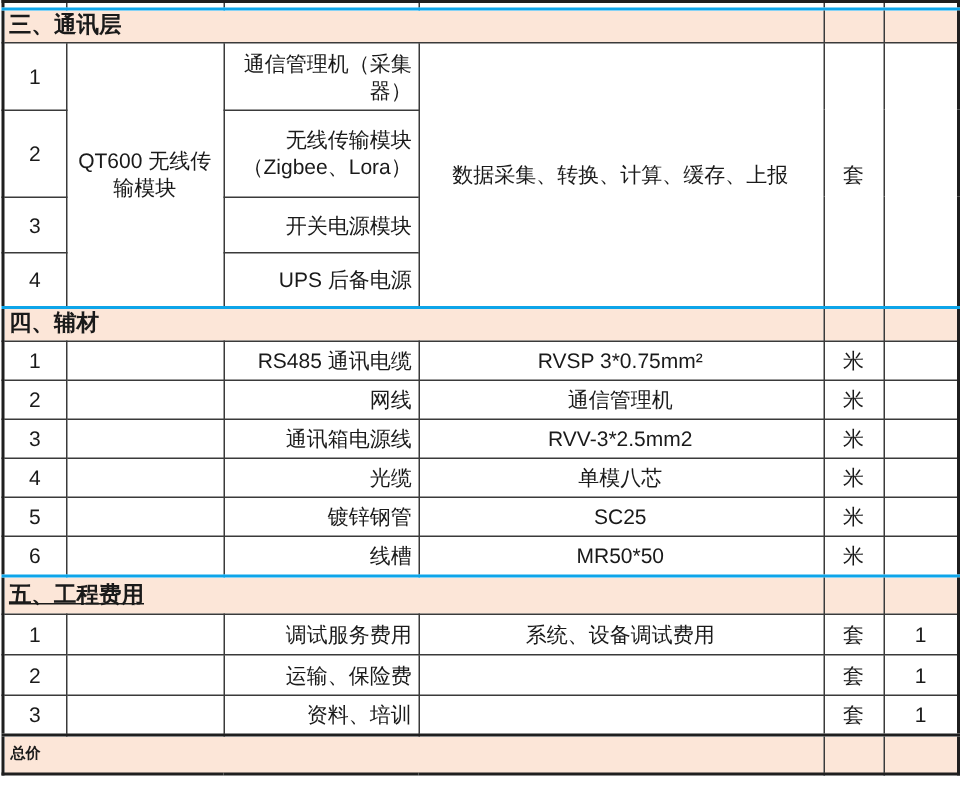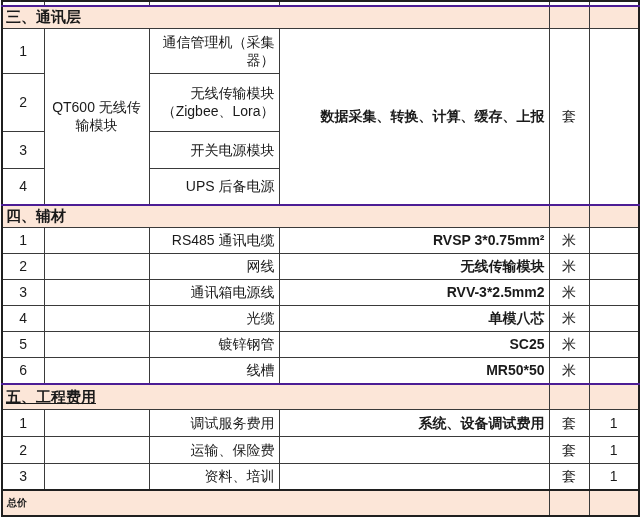--- a/index.html
+++ b/index.html
@@ -29,34 +29,34 @@
     vertical-align: middle;
     overflow: hidden;
     line-height: 18px;
     word-break: normal;
   }
   tr.partial td { padding: 0; height: 3px; border-bottom: none; }
   tr.section td {
     background: #fce6d8;
     font-weight: bold;
     font-size: 15px;
-    border-top: 2px solid #4c1d95;
+    border-top: 2px solid #0ea5e9;
     border-bottom: 1px solid #3a3a3a;
   }
   tr.section td.title { text-align: left; padding-left: 3px; }
   tr.total td {
     background: #fce6d8;
     font-weight: bold;
     font-size: 10px;
     border-top: 2px solid #1f1f1f;
   }
   td.no   { text-align: center; }
   td.grp  { text-align: center; }
   td.item { text-align: right; }
-  td.spec { text-align: right; padding-left: 3px; font-weight: bold; }
+  td.spec { text-align: center; padding-left: 3px; }
   td.unit { text-align: center; }
   td.qty  { text-align: center; }
   
   tr.h22 { height: 22px; }
   tr.h25 { height: 25px; text-decoration: underline; }
   tr.h26 { height: 26px; }
   tr.h27 { height: 27px; }
   tr.h37 { height: 37px; }
   tr.h45 { height: 45px; }
   tr.h58 { height: 58px; }
@@ -121,21 +121,21 @@
     <td></td>
     <td class="item">RS485 通讯电缆</td>
     <td class="spec">RVSP 3*0.75mm²</td>
     <td class="unit">米</td>
     <td class="qty"></td>
   </tr>
   <tr class="h26">
     <td class="no">2</td>
     <td></td>
     <td class="item">网线</td>
-    <td class="spec">无线传输模块</td>
+    <td class="spec">通信管理机</td>
     <td class="unit">米</td>
     <td class="qty"></td>
   </tr>
   <tr class="h26">
     <td class="no">3</td>
     <td></td>
     <td class="item">通讯箱电源线</td>
     <td class="spec">RVV-3*2.5mm2</td>
     <td class="unit">米</td>
     <td class="qty"></td>

